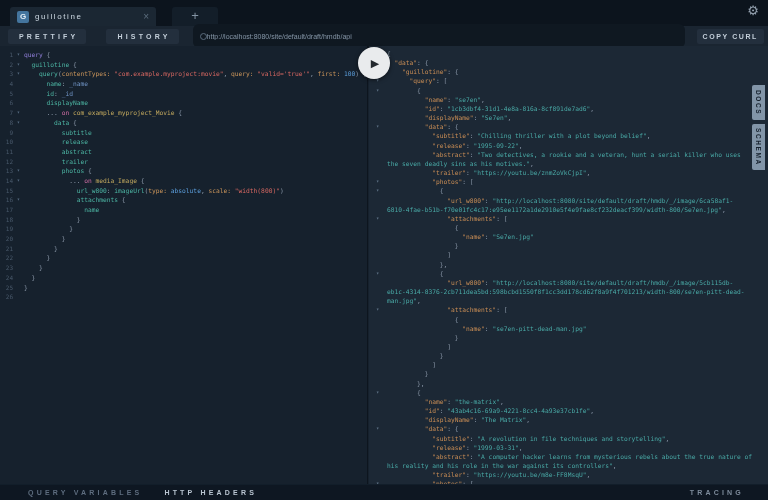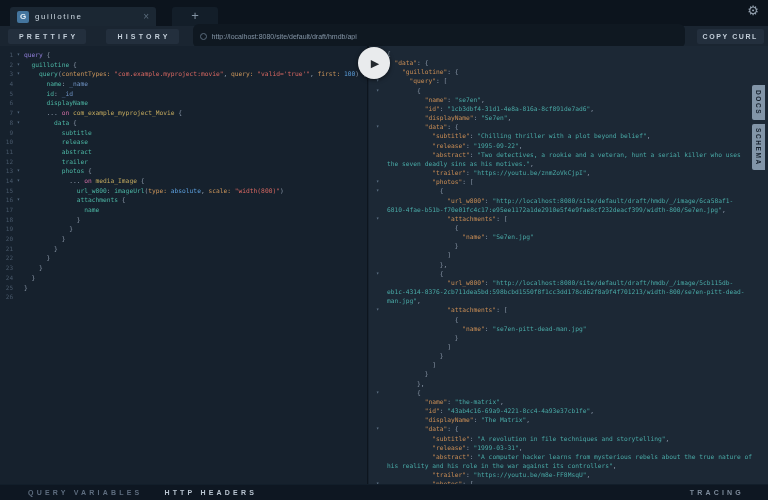--- a/index.html
+++ b/index.html
@@ -19,21 +19,21 @@
   .gear{position:absolute;right:9px;top:3px;font-size:13px;color:#93a0ae;cursor:pointer;}
 
   
   .toolbar{position:absolute;top:26px;left:0;right:0;height:20px;background:#1a2531;
        display:flex;align-items:center;}
   .tbtn{background:#232f3d;color:#c3ced9;font-size:7px;font-weight:bold;letter-spacing:3.2px;
        padding:4px 8px 4px 11px;border-radius:2px;white-space:nowrap;cursor:pointer;}
   .tbtn.prettify{margin-left:8px;}
   .tbtn.history{margin-left:20px;}
   .urlbar{flex:1;height:24px;margin:0 12px 0 14px;background:#0f1821;border-radius:6px;
-       display:flex;align-items:center;padding:0 7px;gap:5px;}
+       display:flex;align-items:center;padding:0 7px;}
   .url-ico{width:5px;height:5px;border:1px solid #5a6b7c;border-radius:50%;flex:none;}
   .urlbar input{flex:1;background:transparent;border:0;outline:0;color:#8495a6;font-size:7px;
        font-family:"Liberation Sans",sans-serif;padding:0;}
   .tbtn.copycurl{margin-right:4px;letter-spacing:1.6px;padding:4px 6px;}
 
   
   .main{position:absolute;top:46px;left:0;right:0;bottom:15px;}
   .editor-pane{position:absolute;top:0;left:0;width:368px;bottom:0;background:#16212d;
        overflow:hidden;border-right:1px solid #0d151e;box-sizing:border-box;padding-top:4px;cursor:text;}
   .eline{display:flex;height:9.7px;line-height:9.7px;font-family:"DejaVu Sans Mono",monospace;

